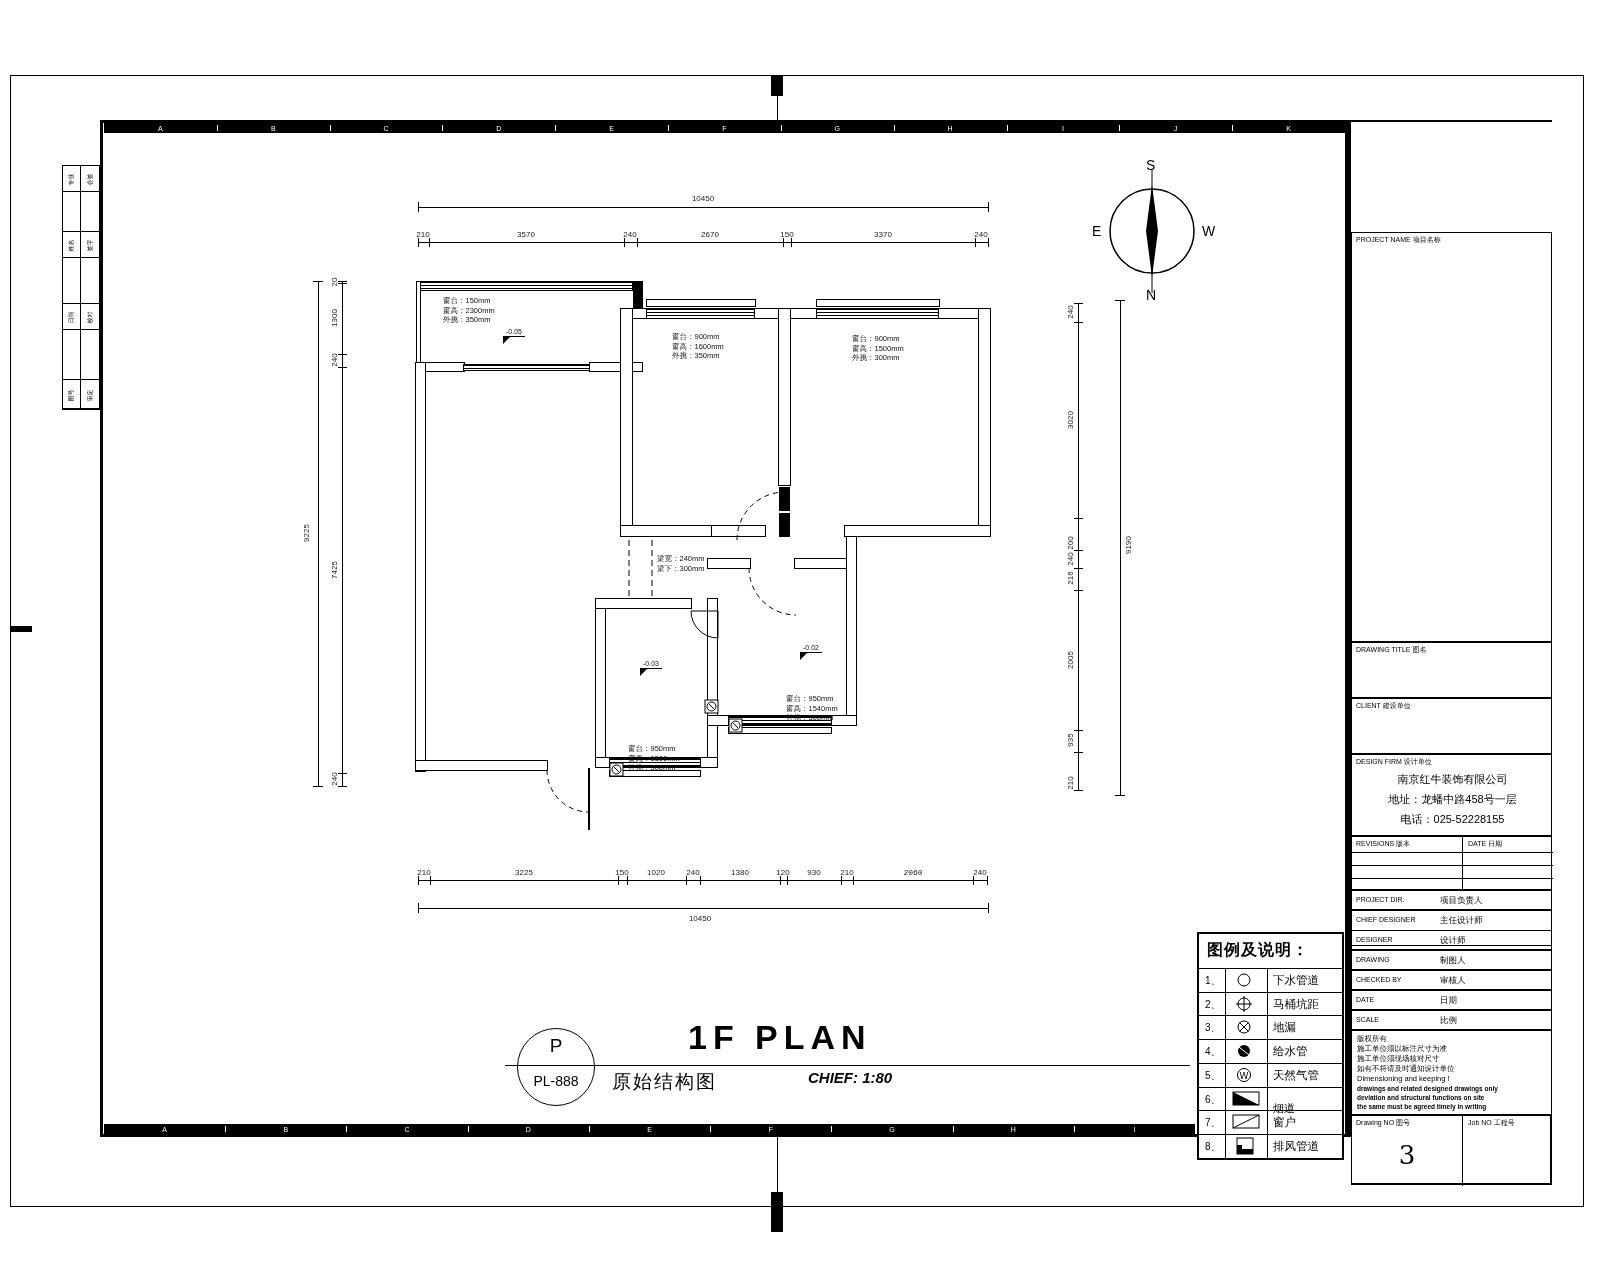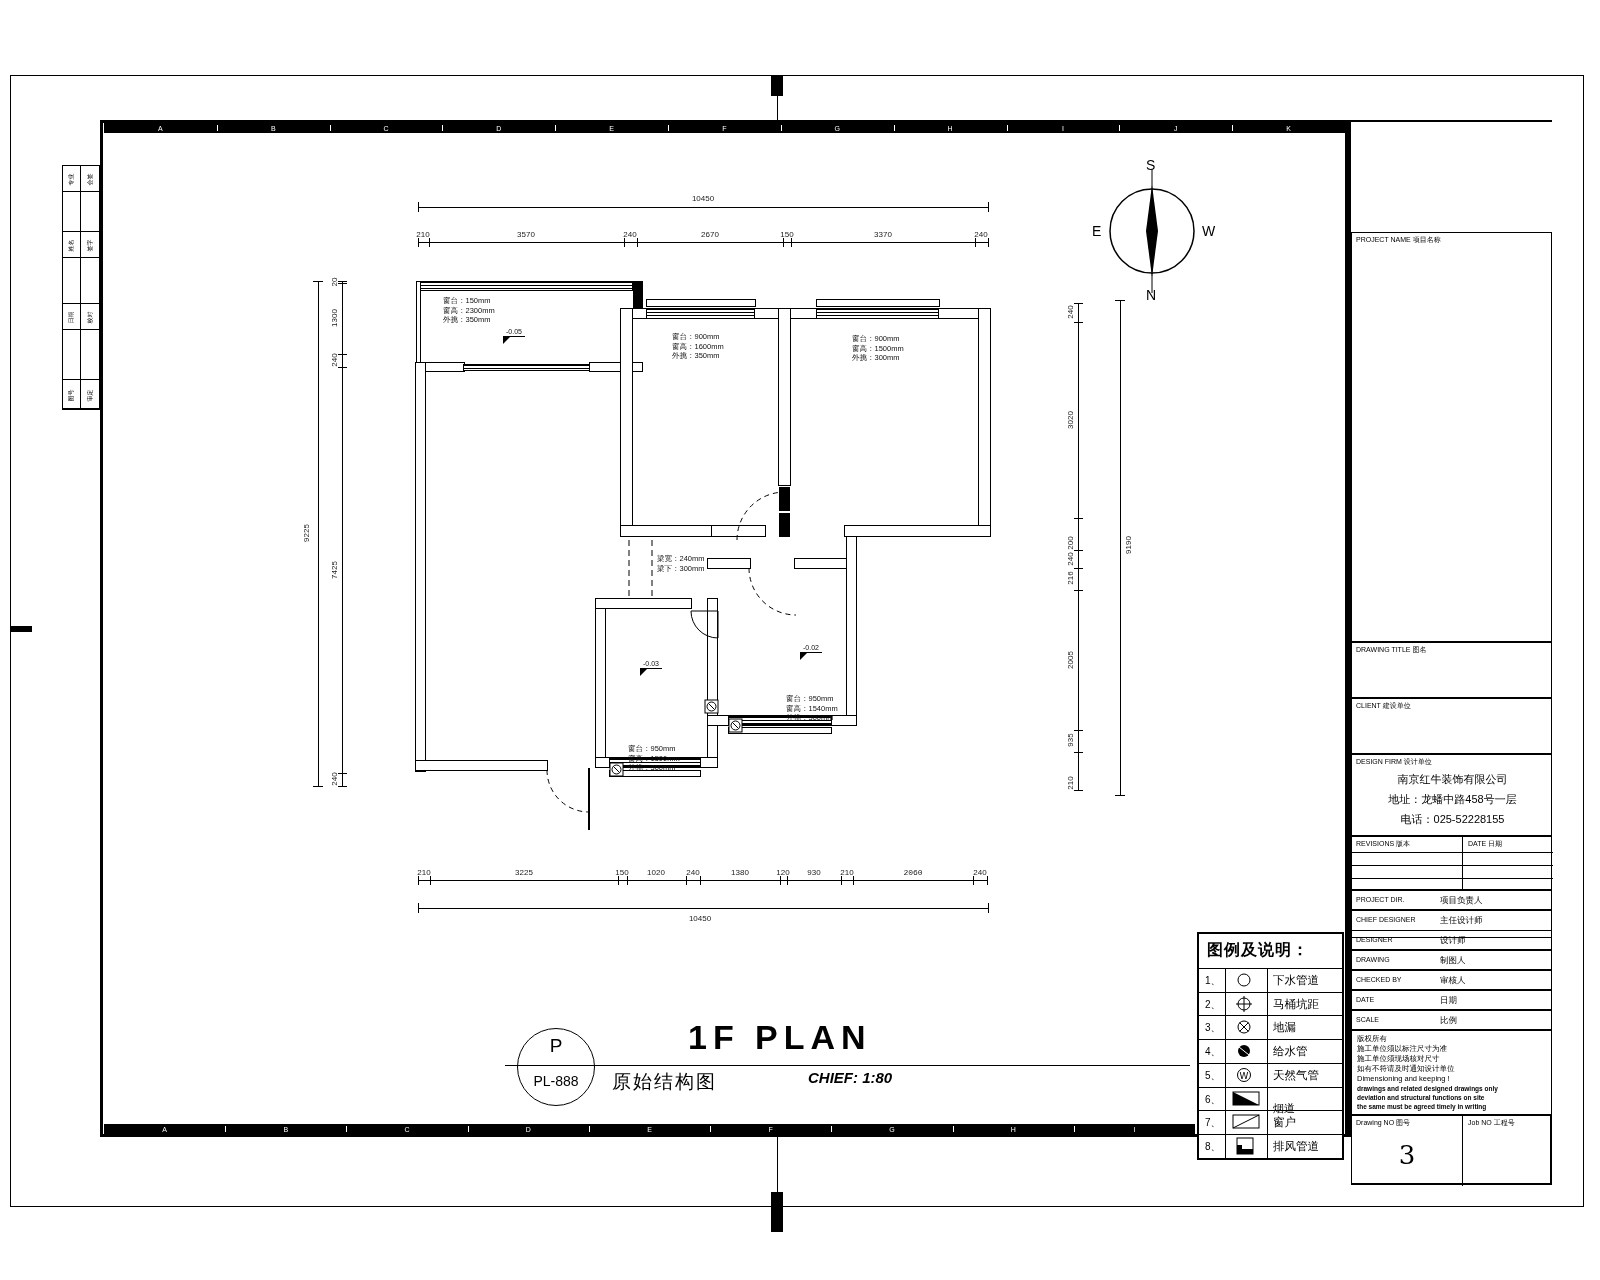--- a/index.html
+++ b/index.html
@@ -423,21 +423,21 @@
       <div class="abs" style="left:0;top:28px;width:201px;height:1px;background:#000;"></div>
       <div class="abs" style="left:0;top:41px;width:201px;height:1px;background:#000;"></div>
       <span class="tb-label">REVISIONS 版本</span>
       <span class="tb-label" style="left:116px;">DATE 日期</span>
     </div>
     <div class="abs" id="personnel" style="left:0;top:768px;width:201px;height:140px;">
         <div style="position: absolute; left: 0px; top: 0px; width: 201px; height: 20px; border: 1px solid rgb(0, 0, 0); box-sizing: border-box;">
           <span style="position:absolute;left:4px;top:5px;font-size:7px;">PROJECT DIR.</span>
                    <span style="position:absolute;left:88px;top:4px;font-size:8.5px;">项目负责人</span>
         </div>
-        <div style="position: absolute; left: 0px; top: 20px; width: 201px; height: 28px; border: 1px solid rgb(0, 0, 0); box-sizing: border-box;">
+        <div style="position: absolute; left: 0px; top: 20px; width: 201px; height: 36px; border: 1px solid rgb(0, 0, 0); box-sizing: border-box;">
           <span style="position:absolute;left:4px;top:5px;font-size:7px;">CHIEF DESIGNER</span>
                    <span style="position:absolute;left:88px;top:4px;font-size:8.5px;">主任设计师</span>
         </div>
         <div style="position: absolute; left: 0px; top: 40px; width: 201px; height: 20px; border: 1px solid rgb(0, 0, 0); box-sizing: border-box;">
           <span style="position:absolute;left:4px;top:5px;font-size:7px;">DESIGNER</span>
                    <span style="position:absolute;left:88px;top:4px;font-size:8.5px;">设计师</span>
         </div>
         <div style="position: absolute; left: 0px; top: 60px; width: 201px; height: 20px; border: 1px solid rgb(0, 0, 0); box-sizing: border-box;">
           <span style="position:absolute;left:4px;top:5px;font-size:7px;">DRAWING</span>
                    <span style="position:absolute;left:88px;top:4px;font-size:8.5px;">制图人</span>

